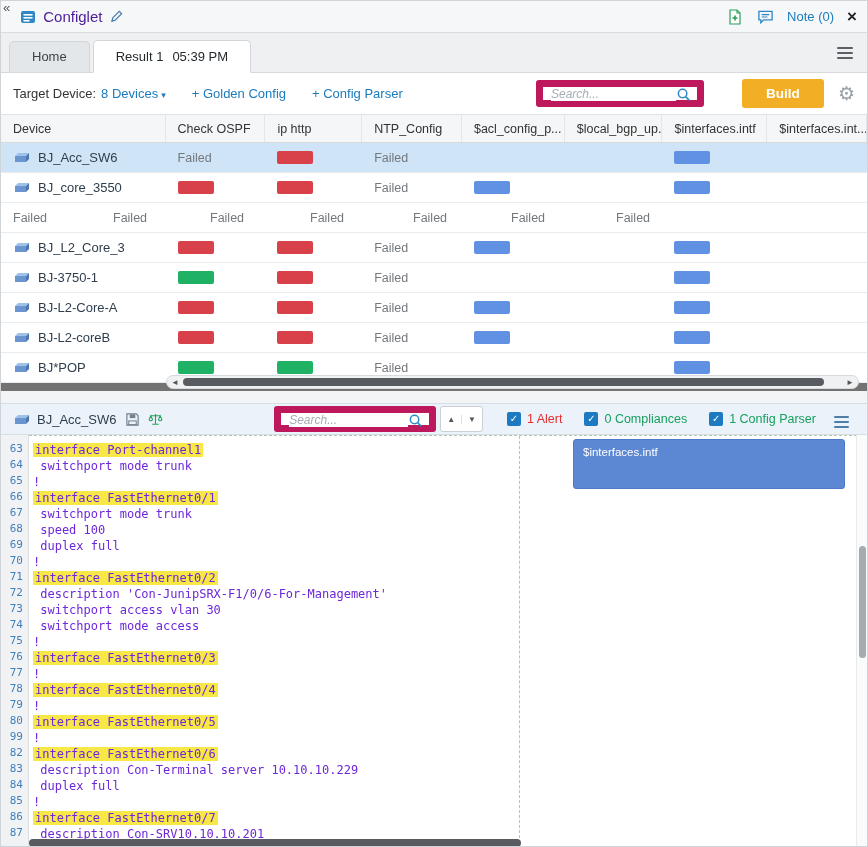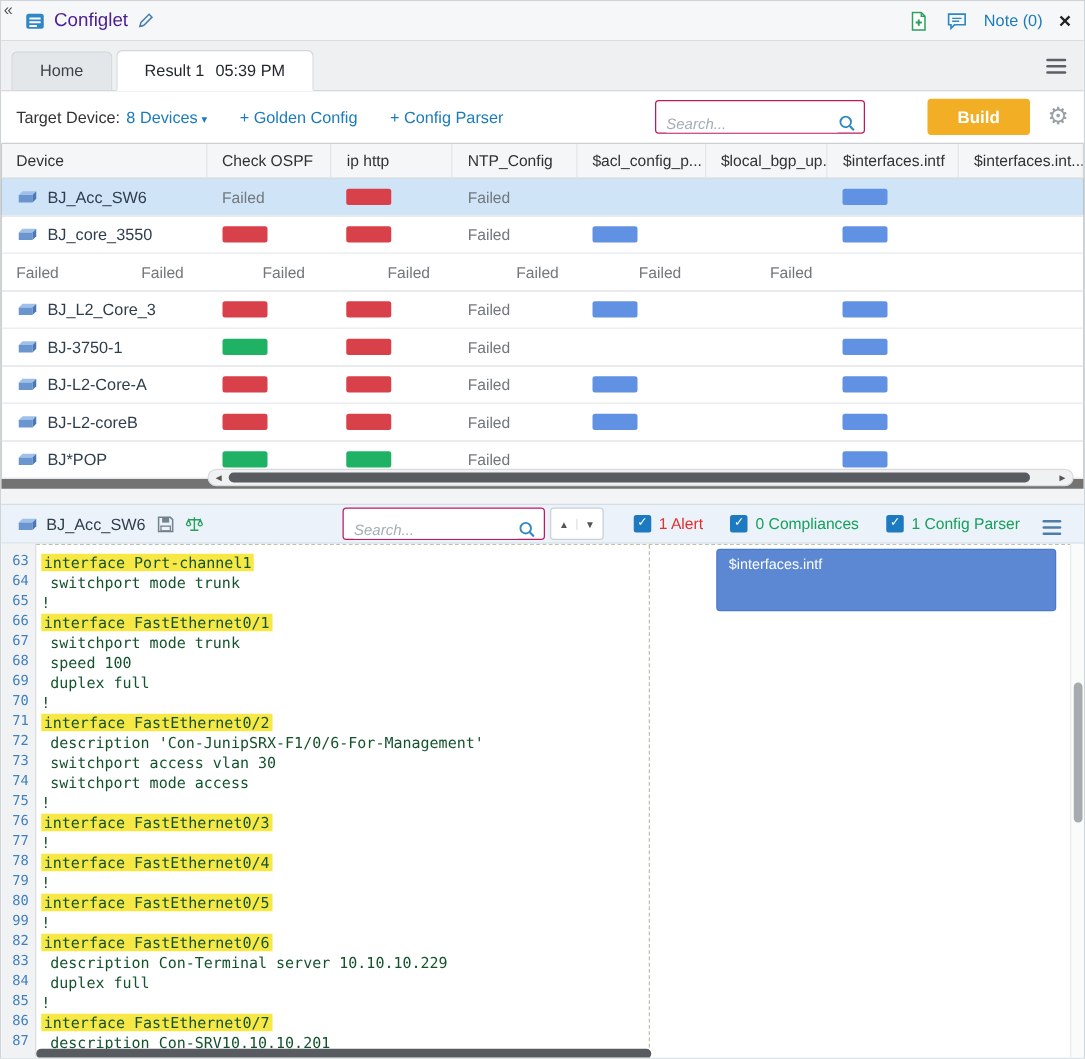--- a/index.html
+++ b/index.html
@@ -26,26 +26,26 @@
   .bars { position:relative; margin-top:5px; }
   .bars::before { content:""; position:absolute; top:-5px; }
   .bars::after { content:""; position:absolute; top:5px; }
 
   
   .toolbar { height:42px; background:#fff; border-bottom:1px solid #e0e3e6; display:flex; align-items:center; padding:0 12px; font-size:13px; }
   .tgt-label { color:#333; margin-right:5px; }
   .blue-link { color:#1b7bbd; cursor:pointer; }
   .caret { font-size:9px; color:#1b7bbd; margin-left:3px; }
   .tool-link { margin-left:26px; }
-  .searchbox { display:flex; align-items:flex-end; width:168px; height:27px; border:1px solid #be185d; border-radius:3px; background:#fff; padding:0 6px 0 8px; }
+  .searchbox { display:flex; align-items:flex-start; width:168px; height:27px; border:7px solid #be185d; border-radius:3px; background:#fff; padding:0 6px 0 8px; }
   .searchbox input { border:none; outline:none; flex:1; min-width:0; font-size:12px; font-style:italic; color:#555; font-family:"Liberation Sans",sans-serif; }
   .searchbox input::placeholder { color:#a4adb5; font-style:italic; }
   .mag { width:15px; height:15px; display:inline-flex; cursor:pointer; }
   .toolbar .searchbox { margin-left:auto; }
-  .build-btn { margin-left:50px; width:82px; height:29px; background:#f2ae24; color:#fff; font-size:13.5px; font-weight:bold; border:none; border-radius:3px; cursor:pointer; font-family:"Liberation Sans",sans-serif; }
+  .build-btn { margin-left:38px; width:82px; height:29px; background:#f2ae24; color:#fff; font-size:13.5px; font-weight:bold; border:none; border-radius:3px; cursor:pointer; font-family:"Liberation Sans",sans-serif; }
   .gear { margin-left:14px; font-size:19px; color:#98a0a7; cursor:pointer; line-height:19px; }
 
   
   .table-wrap { position:relative; height:276px; background:#737373; overflow:hidden; }
   .thead { display:flex; height:28px; background:#f5f6f7; border-bottom:1px solid #d8dbde; }
   .th { font-size:12.5px; color:#333; padding:7px 6px 0 12px; border-right:1px solid #e3e5e8; white-space:nowrap; overflow:hidden; cursor:pointer; }
   .tr { display:flex; height:30px; align-items:center; border-bottom:1px solid #e9ecef; background:#fff; cursor:pointer; }
   .tr.selected { background:#cfe4f7; }
   .td { padding-left:12px; white-space:nowrap; overflow:hidden; display:flex; align-items:center; height:100%; }
   .c0 { width:165px; } .c1 { width:100px; } .c2 { width:97px; } .c3 { width:100px; }
@@ -77,21 +77,21 @@
   .cb { width:14px; height:14px; background:#1e7ac0; border-radius:2px; color:#fff; font-size:10px; line-height:14px; text-align:center; margin-right:6px; flex:none; }
   .filter-label { font-size:12.5px; }
   .list-ico { margin-left:18px; margin-right:8px; cursor:pointer; }
   .list-ico .bars, .list-ico .bars::before, .list-ico .bars::after { background:#4d7ea8; width:15px; }
 
   
   .editor { position:relative; height:413px; display:flex; background:#fff; overflow:hidden; }
   .gutter { width:28px; background:#f1f2f3; border-right:1px solid #dcdfe2; padding-top:6px; flex:none; }
   .ln { height:16px; line-height:16px; font-family:"DejaVu Sans Mono", monospace; font-size:11px; color:#4080bf; text-align:right; padding-right:5px; }
   .code-area { position:relative; flex:1; padding-top:6px; border-top:1px dashed #b8c4ad; overflow:hidden; }
-  .cl { height:16px; line-height:16px; font-family:"DejaVu Sans Mono", monospace; font-size:12px; color:#14532d; white-space:pre; padding-left:4px; }
+  .cl { height:16px; line-height:16px; font-family:"DejaVu Sans Mono", monospace; font-size:12px; color:#6d28d9; white-space:pre; padding-left:4px; }
   .hl { background:#f8e845; padding:0 2px; }
   .vguide { position:absolute; top:0; bottom:0; left:490px; border-left:1px dashed #b8c4ad; pointer-events:none; }
   .overlay-box { position:absolute; top:3px; right:22px; width:272px; height:50px; background:#5b87d3; border:1px solid #4c79c9; border-radius:3px; color:#fff; font-size:11.5px; padding:6px 9px; cursor:grab; }
   .vscroll { position:absolute; right:0; top:0; bottom:0; width:11px; background:#fafbfb; border-left:1px solid #e8eaec; }
   .vs-thumb { position:absolute; left:2px; top:111px; width:7px; height:112px; background:#a6abb0; border-radius:4px; cursor:grab; }
   .ehscroll { position:absolute; left:28px; bottom:1px; width:492px; height:8px; background:#585c60; border-radius:4px; cursor:grab; }
 </style>
 </head>
 <body>
 

